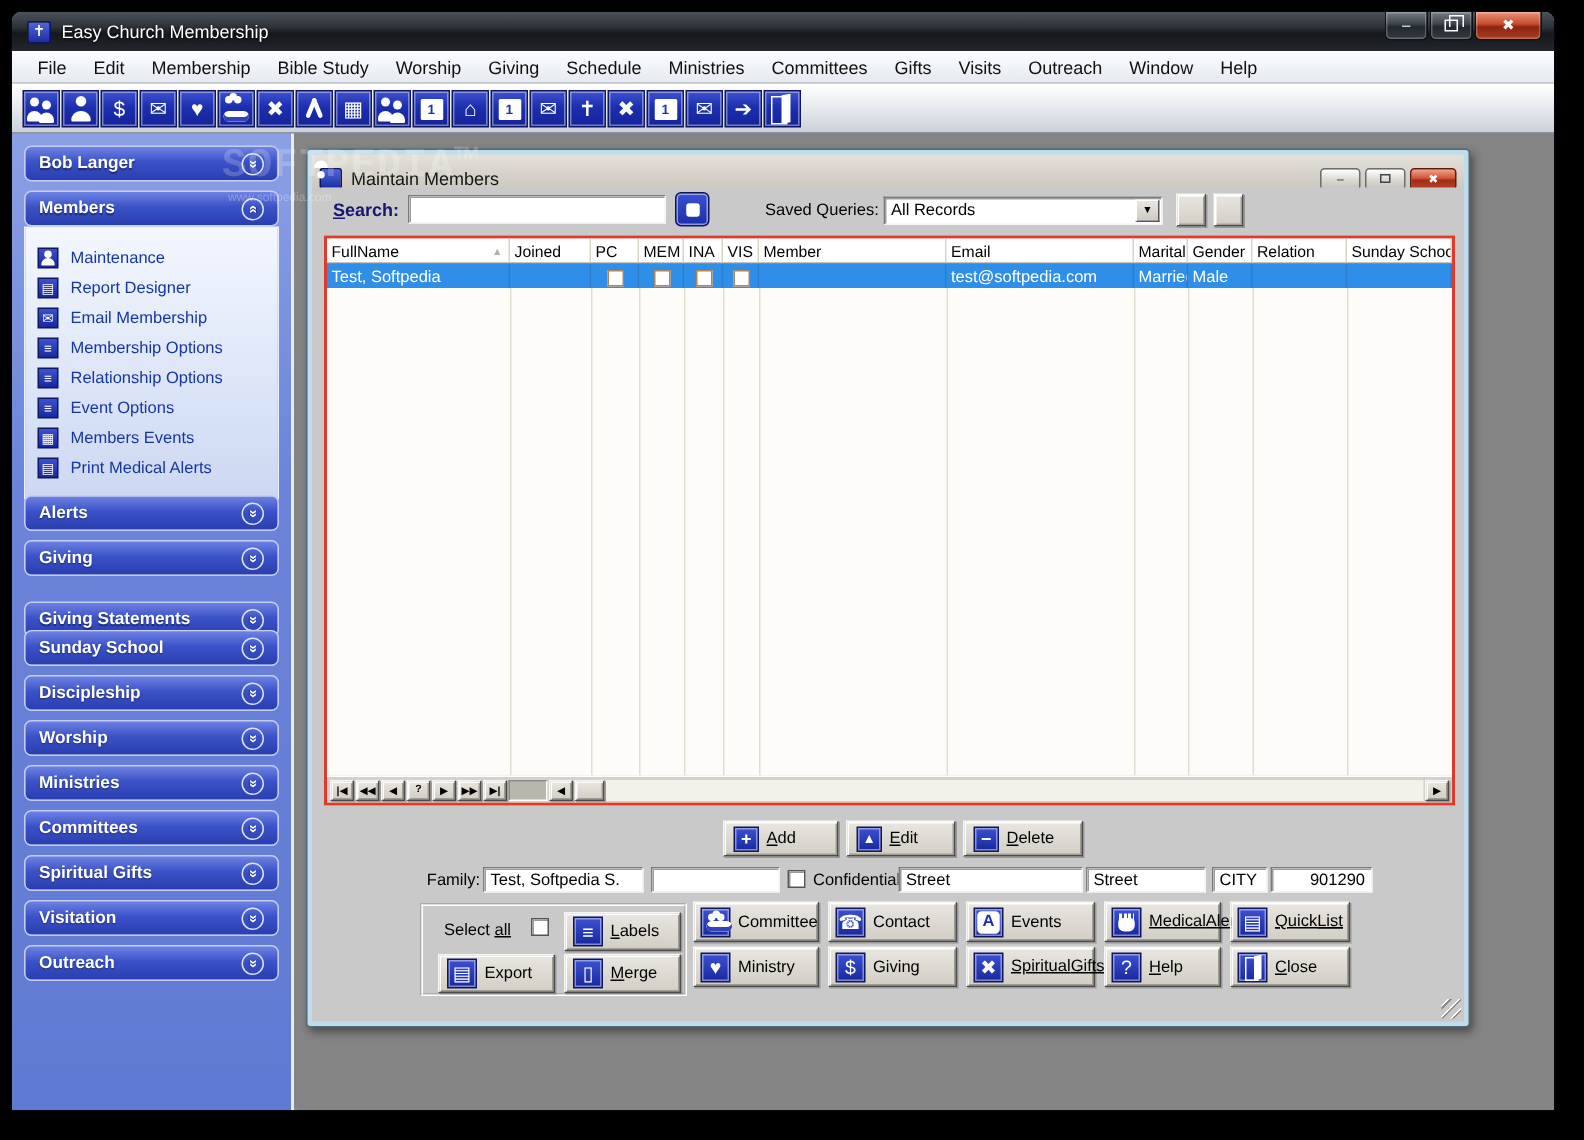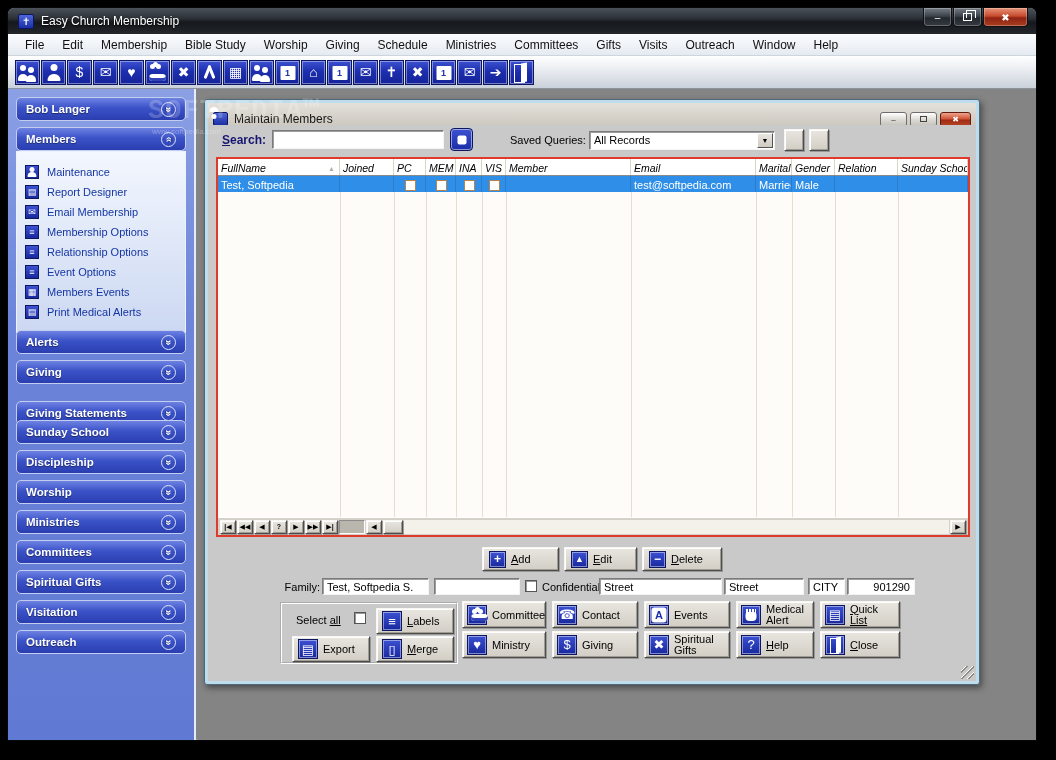--- a/index.html
+++ b/index.html
@@ -89,21 +89,21 @@
         box-shadow:inset 0 0 0 1px rgba(255,255,255,.5);}
   .sbtn::before{content:"";position:absolute;left:50%;top:50%;width:9px;height:9px;transform:translate(-50%,-50%);
         background:#fff;border-radius:2px;}
   .sqlabel{position:absolute;left:302px;top:9px;font-size:11px;}
   .sqdrop{position:absolute;left:381px;top:6px;width:186px;height:19px;padding:2px 20px 2px 4px;font-size:11px;white-space:nowrap;}
   .darr{position:absolute;right:1px;top:1px;width:16px;height:15px;background:linear-gradient(#e9e6e0,#cfcbc2);
         border:1px solid;border-color:#fff #555 #555 #fff;display:flex;align-items:center;justify-content:center;font-size:7px;}
   .gbtn{position:absolute;top:4px;width:20px;height:22px;}
 
   .grid{position:absolute;left:8px;top:32px;width:754px;height:380px;border:2px solid #e03a2c;background:#fcfbf6;overflow:hidden;}
-  .ghead{display:flex;height:17px;background:#fff;border-bottom:1px solid #8a8a8a;font-style:italic;}
+  .ghead{display:flex;height:17px;background:#fff;border-bottom:1px solid #8a8a8a;}
   .gc{flex:none;border-right:1px solid #d8d4c8;padding:2px 1px 0 3px;font-size:10.5px;white-space:nowrap;overflow:hidden;
       display:flex;align-items:center;gap:2px;}
   .sort{color:#b4b0a6;font-size:7px;margin-left:auto;margin-right:3px;}
   .grow{display:flex;height:16px;background:#2f8fe8;color:#fff;}
   .grow .gc{border-right:1px solid rgba(0,0,0,.12);font-size:11px;}
   .cbx{width:11px;height:11px;background:#fff;border:1px solid #b5834f;margin:auto;}
   .cbx2{width:12px;height:12px;background:#fff;border:1px solid #555;box-shadow:inset 1px 1px 0 #999;}
   .gempty{position:absolute;left:0;right:0;top:33px;bottom:18px;background:#fdfcf8;}
   .vline{position:absolute;top:0;bottom:0;width:1px;background:#e2ded2;}
   .gnav{position:absolute;left:0;right:0;bottom:0;height:18px;background:#d4d1c9;border-top:1px solid #fff;
@@ -125,21 +125,21 @@
   .groupbox{position:absolute;left:72px;top:477px;width:178px;height:62px;border:2px groove #fff;}
   .sel-lab{position:absolute;left:14px;top:10px;font-size:11px;}
   .sel-chk{position:absolute;left:72px;top:8px;}
   .tbtn2{position:absolute;height:26px;gap:5px;padding:0 5px;}
   .bic2{width:20px;height:20px;flex:none;background:linear-gradient(#3c51d2,#18289e);border:1px solid #0d1660;
         box-shadow:inset 0 0 0 1px rgba(255,255,255,.45);color:#fff;display:flex;align-items:center;justify-content:center;
         font-size:13px;position:relative;}
   .agrid{position:absolute;left:254px;top:476px;display:grid;grid-template-columns:84px 86px 86px 78px 80px;
          grid-auto-rows:27px;gap:3px 6px;}
   .agrid .b3{gap:5px;padding:0 4px;}
-  .lbl2{display:flex;flex-direction:column;line-height:11px;}
+  .lbl2{display:flex;flex-direction:row;line-height:11px;text-decoration:underline;}
   .grip{position:absolute;right:2px;bottom:2px;width:13px;height:13px;
         background:repeating-linear-gradient(135deg,rgba(0,0,0,0) 0 3px,#fff 3px 4px,#8e8b84 4px 5px);}
 
   
   .wm{position:absolute;left:148px;top:96px;z-index:60;color:rgba(255,255,255,.20);
       font-family:Liberation Mono, monospace;font-weight:bold;font-size:27px;letter-spacing:1px;pointer-events:none;}
   .wmu{position:absolute;left:152px;top:127px;z-index:60;color:rgba(255,255,255,.30);font-size:8px;pointer-events:none;}
 
   
   .ic{position:relative;width:100%;height:100%;}

